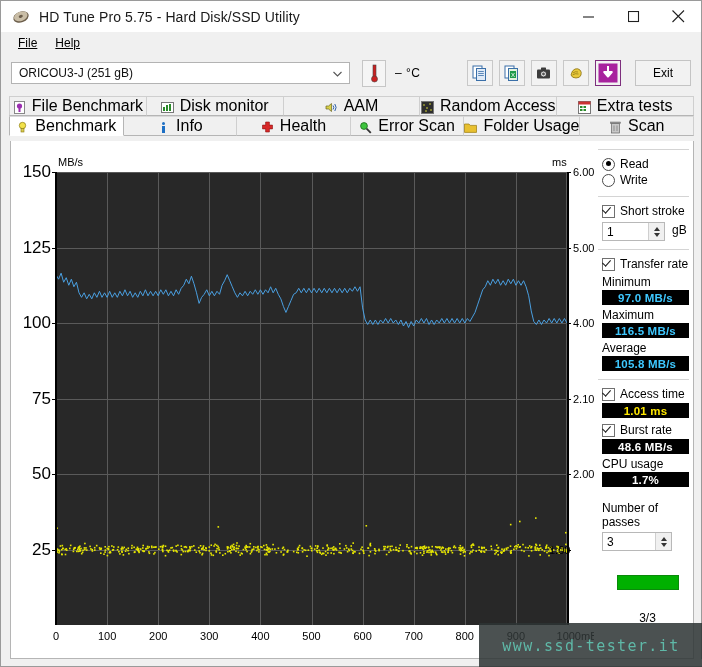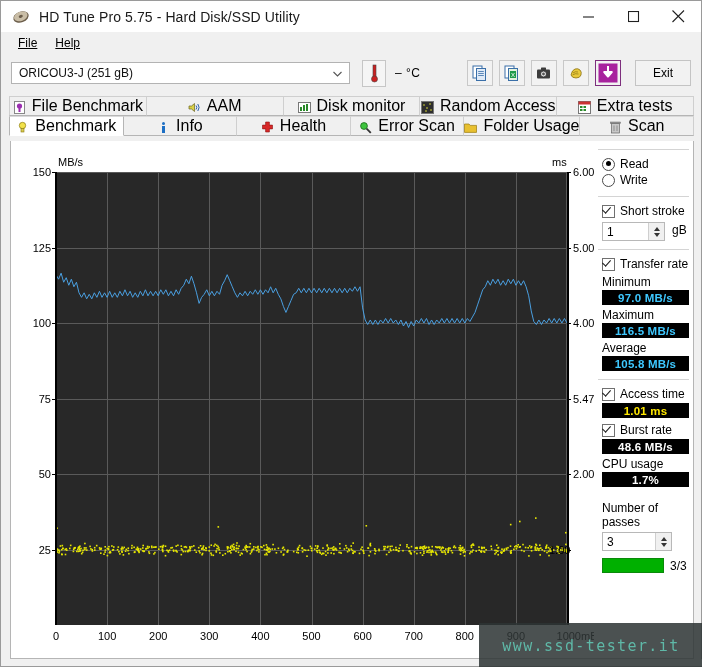--- a/index.html
+++ b/index.html
@@ -63,21 +63,21 @@
   }
 
   
   .chart-area{position:absolute;left:0;top:0;width:570px;height:560px;}
   .plot{position:absolute;left:45px;top:31px;width:511px;height:453px;background:#282828;}
   .plot-inner{position:absolute;inset:0;}
   .gl{position:absolute;background:#5a5a5a;}
   .glh{left:0;width:100%;height:1px;}
   .glv{top:0;height:100%;width:1px;}
   .axis-line{position:absolute;background:#000;}
-  .ylabel{position:absolute;right:0;font-size:11px;color:#000;text-align:left;transform:translateY(-50%);}
+  .ylabel{position:absolute;right:0;font-size:17px;color:#000;text-align:left;transform:translateY(-50%);}
   .y2label{position:absolute;left:0;font-size:11px;color:#000;transform:translateY(-50%);}
   .xlabel{position:absolute;font-size:11px;color:#000;transform:translateX(-50%);}
   .unit{position:absolute;font-size:11px;color:#000;}
   .tick{position:absolute;background:#000;width:4px;height:1px;}
 
   
   .side{position:absolute;left:583px;top:0;width:99px;height:516px;background:#fff;}
   .start-btn{
     width:80px;height:20px;margin:8px auto 0 auto;display:flex;align-items:center;justify-content:center;
     border:2px solid #0a74c4;background:linear-gradient(#fafafa,#e8e8e8);font-size:12px;color:#000;
@@ -95,21 +95,21 @@
   .ar.up{border-bottom:4px solid #333;}
   .ar.dn{border-top:4px solid #333;}
   .gb{margin-left:7px;font-size:12px;}
   .spin-wrap{display:flex;align-items:center;}
   .lbl{padding-left:8px;font-size:12px;color:#000;line-height:14px;margin-top:3px;}
   .lcd{margin:1px 4px 0 8px;height:15px;background:#000;display:flex;align-items:center;justify-content:center;
        font-size:11.5px;font-weight:bold;letter-spacing:.2px;}
   .lcd.cyan{color:#3ec8ff;}
   .lcd.yellow{color:#ffe800;}
   .lcd.white{color:#ffffff;}
-  .progress-wrap{display:flex;align-items:center;margin:7px 0 0 8px;gap:6px;}
+  .progress-wrap{display:flex;align-items:center;margin:24px 0 0 8px;gap:21px;flex-direction:column;}
   .progress{width:60px;height:13px;background:#00b000;border:1px solid #0a8a0a;}
   .pcount{font-size:12px;}
 
   
   .wm{
     position:absolute;left:478px;top:622px;width:224px;height:45px;
     background:rgba(45,52,52,0.86);display:flex;align-items:center;justify-content:center;
     font-family:"DejaVu Sans Mono", monospace;font-size:15px;color:#5fb9a8;letter-spacing:1.4px;
   }
   .statusbar{position:absolute;left:1px;bottom:0px;width:700px;height:7px;background:#f0f0f0;}
@@ -223,37 +223,37 @@
               <rect x="1.5" y="0.5" width="10" height="12" fill="#fff" stroke="#888"></rect>
               <circle cx="6.5" cy="5" r="2.6" fill="#9b2fb0"></circle>
               <rect x="5.5" y="7" width="2" height="4" fill="#9b2fb0"></rect>
             </svg>
         </span>
         <span class="tab-lbl">File Benchmark</span>
       </div>
       <div class="tab">
         <span class="tab-ico">
           <svg width="13" height="13" viewBox="0 0 13 13">
-              <path d="M1 5 h2.5 L6.5 2.5 v8 L3.5 8 H1z" fill="#d9d14a" stroke="#6a6420" stroke-width="0.7"></path>
-              <path d="M8 4.5 q1.6 2 0 4" fill="none" stroke="#2a5ea8" stroke-width="1"></path>
-              <path d="M9.8 3 q2.6 3.4 0 7" fill="none" stroke="#2a5ea8" stroke-width="1"></path>
-            </svg>
-        </span>
-        <span class="tab-lbl">AAM</span>
-      </div>
-      <div class="tab">
-        <span class="tab-ico">
-          <svg width="13" height="13" viewBox="0 0 13 13">
               <rect x="0.5" y="1.5" width="12" height="10" fill="#fff" stroke="#777"></rect>
               <rect x="2" y="6" width="2" height="4" fill="#2a8a2a"></rect>
               <rect x="5" y="4" width="2" height="6" fill="#2a8a2a"></rect>
               <rect x="8" y="3" width="2" height="7" fill="#2a8a2a"></rect>
             </svg>
         </span>
         <span class="tab-lbl">Disk monitor</span>
+      </div>
+      <div class="tab">
+        <span class="tab-ico">
+          <svg width="13" height="13" viewBox="0 0 13 13">
+              <path d="M1 5 h2.5 L6.5 2.5 v8 L3.5 8 H1z" fill="#d9d14a" stroke="#6a6420" stroke-width="0.7"></path>
+              <path d="M8 4.5 q1.6 2 0 4" fill="none" stroke="#2a5ea8" stroke-width="1"></path>
+              <path d="M9.8 3 q2.6 3.4 0 7" fill="none" stroke="#2a5ea8" stroke-width="1"></path>
+            </svg>
+        </span>
+        <span class="tab-lbl">AAM</span>
       </div>
       <div class="tab">
         <span class="tab-ico">
           <svg width="13" height="13" viewBox="0 0 13 13">
               <rect x="0.5" y="0.5" width="12" height="12" fill="#2e2e2e" stroke="#777"></rect>
               <circle cx="3" cy="4" r="0.8" fill="#e8e83a"></circle>
               <circle cx="6" cy="7" r="0.8" fill="#e8e83a"></circle>
               <circle cx="9" cy="3" r="0.8" fill="#e8e83a"></circle>
               <circle cx="5" cy="10" r="0.8" fill="#e8e83a"></circle>
               <circle cx="10" cy="9" r="0.8" fill="#e8e83a"></circle>
@@ -993,21 +993,21 @@
           <div class="ylabel" style="right: 530px; top: 182px;">100</div>
           <div class="tick" style="left: 41px; top: 182px;"></div>
           <div class="ylabel" style="right: 530px; top: 106.5px;">125</div>
           <div class="tick" style="left: 41px; top: 106.5px;"></div>
           <div class="ylabel" style="right: 530px; top: 31px;">150</div>
           <div class="tick" style="left: 41px; top: 31px;"></div>
           <div class="y2label" style="left: 538px; top: 408.5px;">1.00</div>
           <div class="tick" style="left: 556px; top: 408.5px;"></div>
           <div class="y2label" style="left: 562px; top: 333px;">2.00</div>
           <div class="tick" style="left: 556px; top: 333px;"></div>
-          <div class="y2label" style="left: 562px; top: 257.5px;">5.47</div>
+          <div class="y2label" style="left: 562px; top: 257.5px;">2.10</div>
           <div class="tick" style="left: 556px; top: 257.5px;"></div>
           <div class="y2label" style="left: 562px; top: 182px;">4.00</div>
           <div class="tick" style="left: 556px; top: 182px;"></div>
           <div class="y2label" style="left: 562px; top: 106.5px;">5.00</div>
           <div class="tick" style="left: 556px; top: 106.5px;"></div>
           <div class="y2label" style="left: 562px; top: 31px;">6.00</div>
           <div class="tick" style="left: 556px; top: 31px;"></div>
           <div class="xlabel" style="left: 45px; top: 489px;">0</div>
           <div class="xlabel" style="left: 96.1px; top: 489px;">100</div>
           <div class="xlabel" style="left: 147.2px; top: 489px;">200</div>

